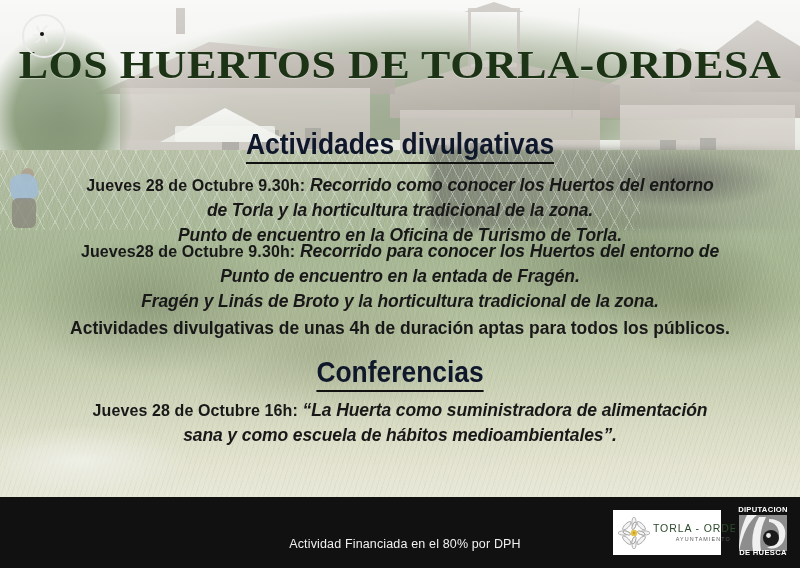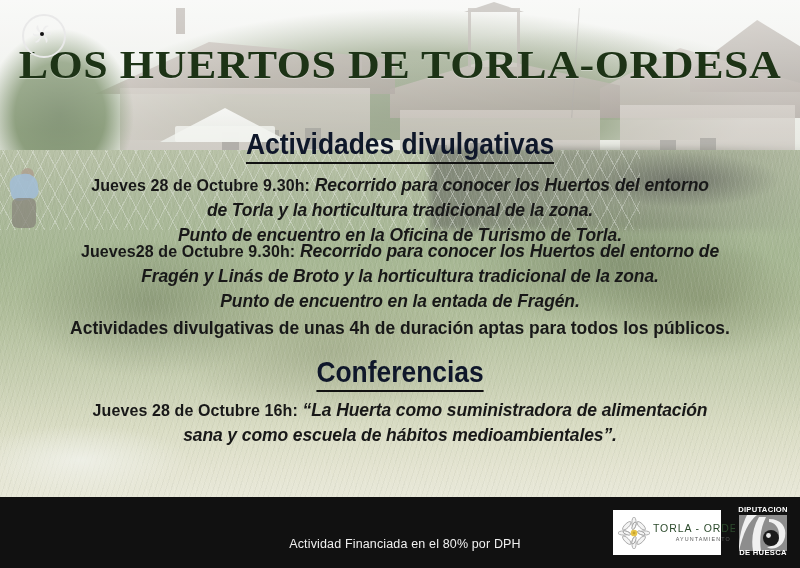--- a/index.html
+++ b/index.html
@@ -358,29 +358,29 @@
 
   <div class="content">
 
     <div class="poster-title">LOS HUERTOS DE TORLA-ORDESA</div>
 
     <div class="section-head sh-actividades">
       <span>Actividades divulgativas</span>
     </div>
 
     <div class="block b1">
-      <div class="line"><span class="lead">Jueves 28 de Octubre 9.30h:</span><span> Recorrido para conocer los Huertos del entorno</span></div>
+      <div class="line"><span class="lead">Jueves 28 de Octubre 9.30h:</span><span> Recorrido como conocer los Huertos del entorno</span></div>
       <div class="line">de Torla y la horticultura tradicional de la zona.</div>
       <div class="line">Punto de encuentro en la Oficina de Turismo de Torla.</div>
     </div>
 
     <div class="block b2">
       <div class="line"><span class="lead">Jueves28 de Octubre 9.30h:</span><span> Recorrido para conocer los Huertos del entorno de</span></div>
+      <div class="line">Punto de encuentro en la entada de Fragén.</div>
       <div class="line">Fragén y Linás de Broto y la horticultura tradicional de la zona.</div>
-      <div class="line">Punto de encuentro en la entada de Fragén.</div>
     </div>
 
     <div class="note">Actividades divulgativas de unas 4h de duración aptas para todos los públicos.</div>
 
     <div class="section-head sh-conferencias">
       <span>Conferencias</span>
     </div>
 
     <div class="block b4">
       <div class="line"><span class="lead">Jueves 28 de Octubre 16h:</span><span> “La Huerta como suministradora de alimentación</span></div>

